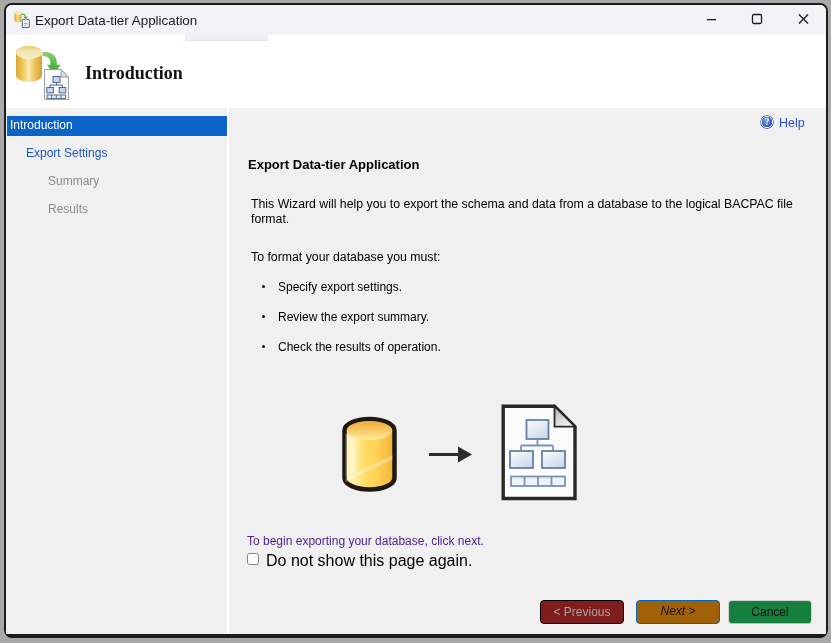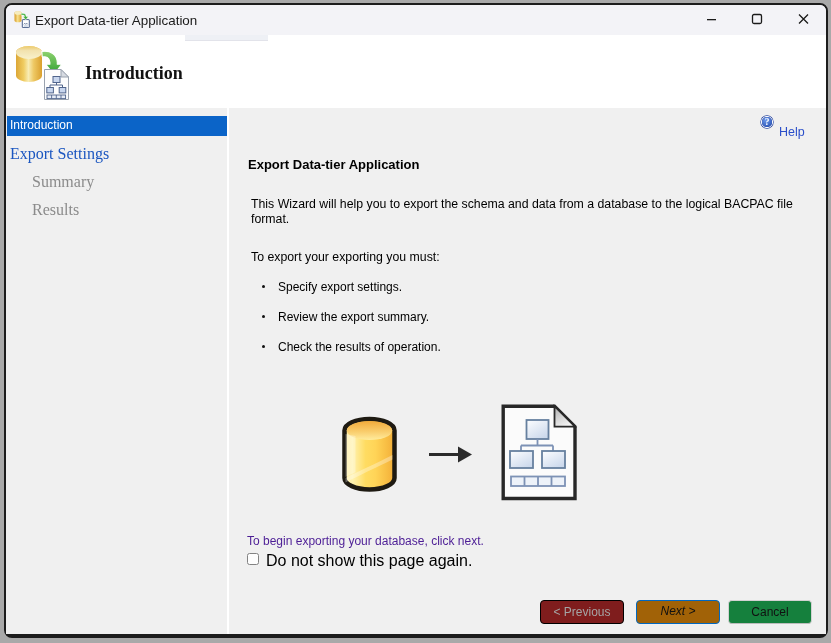--- a/index.html
+++ b/index.html
@@ -13,27 +13,27 @@
             border-radius:6px 6px 0 0;}
   .tabext{left:185px;top:35px;width:83px;height:5px;background:#eef0f5;
           border-bottom:1px solid #e2e3ea;}
   .header{left:6px;top:35px;width:819.5px;height:73px;background:#ffffff;}
   .bodyarea{left:6px;top:108px;width:819.5px;height:526px;background:#f0f0f0;}
   .divider{left:226.5px;top:108px;width:2.5px;height:526px;background:#ffffff;}
   .ttext{left:35px;top:5px;height:30px;line-height:31px;font-size:13.4px;color:#1a1a1a;}
   .navsel{left:7px;top:116px;width:219.5px;height:19.5px;background:#0b64c8;
           color:#ffffff;font-size:12px;line-height:19.5px;padding-left:3px;
           box-sizing:border-box;}
-  .navitem{left:7px;width:219.5px;height:19.5px;font-size:16px;line-height:19.5px;
-           padding-left:3px;box-sizing:border-box;font-family:Liberation Serif, serif;}
+  .navitem{left:23px;width:219.5px;height:19.5px;font-size:12px;line-height:19.5px;
+           padding-left:3px;box-sizing:border-box;}
   .link{color:#1b56c0;}
   .gray{color:#8b8b8b;padding-left:25px;}
   .intro{left:85px;top:63px;font-family:"Liberation Serif",serif;font-weight:bold;
          font-size:18px;color:#111;}
-  .helptxt{left:779px;top:116px;font-size:12.5px;color:#2a4ec9;margin-top:9px;}
+  .helptxt{left:779px;top:116px;font-size:12.5px;color:#2a4ec9;}
   .h1{left:248px;top:157px;font-size:13px;font-weight:bold;color:#000;}
   .para{left:251px;top:197px;font-size:12.3px;color:#000;line-height:15px;}
   .p2{left:251px;top:250px;font-size:12.3px;color:#000;}
   .bullet{font-size:12px;color:#000;}
   .dot{width:3.3px;height:3.3px;border-radius:50%;background:#111;}
   .p3{left:247px;top:533.5px;font-size:12px;color:#4c1d95;}
   .chk{left:247px;top:553px;width:9.5px;height:9.5px;border:1px solid #828282;
        border-radius:2.5px;background:#fdfdfd;}
   .chklbl{left:266px;top:552px;font-size:16px;color:#000;}
   .btn{top:600px;width:84px;height:24px;box-sizing:border-box;border-radius:4px;
@@ -126,21 +126,21 @@
     </defs>
     <circle cx="7" cy="7" r="6.7" fill="#23409c"></circle>
     <circle cx="7" cy="7" r="5.6" fill="none" stroke="#ffffff" stroke-width="1"></circle>
     <circle cx="7" cy="7" r="5.1" fill="url(#hg)"></circle>
     <text x="7" y="10.4" text-anchor="middle" font-family="Liberation Serif,serif" font-size="9.5" font-weight="bold" fill="#ffffff">?</text>
   </svg>
   <div class="abs helptxt">Help</div>
 
   <div class="abs h1">Export Data-tier Application</div>
   <div class="abs para">This Wizard will help you to export the schema and data from a database to the logical BACPAC file<br>format.</div>
-  <div class="abs p2">To export your exporting you must:</div>
+  <div class="abs p2">To format your database you must:</div>
   <div class="abs dot" style="left:262px;top:285px"></div>
   <div class="abs bullet" style="left:278px;top:280px">Specify export settings.</div>
   <div class="abs dot" style="left:262px;top:315px"></div>
   <div class="abs bullet" style="left:278px;top:310px">Review the export summary.</div>
   <div class="abs dot" style="left:262px;top:345px"></div>
   <div class="abs bullet" style="left:278px;top:340px">Check the results of operation.</div>
 
   <svg class="abs" style="left:341px;top:414px" width="57" height="79" viewBox="0 0 57 79">
     <defs>
       <linearGradient id="bcyl" x1="0" y1="0" x2="1" y2="0">

